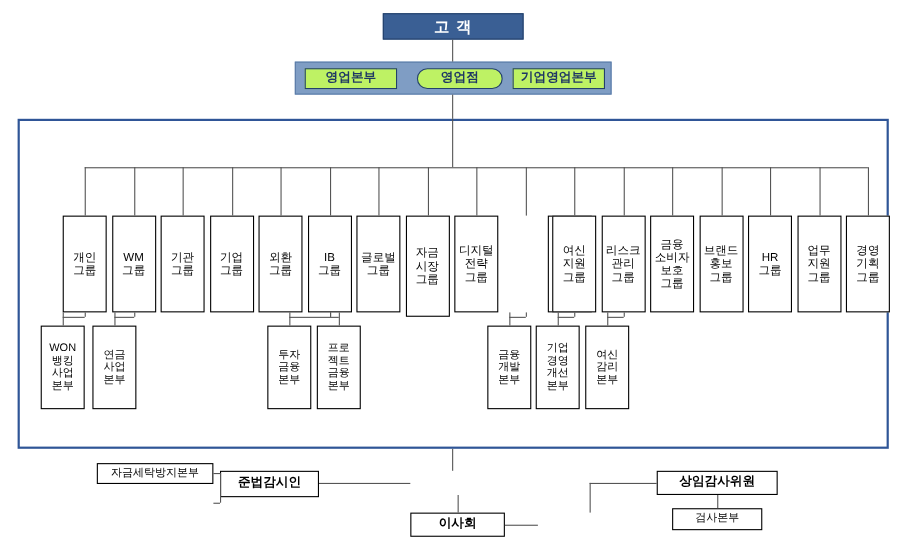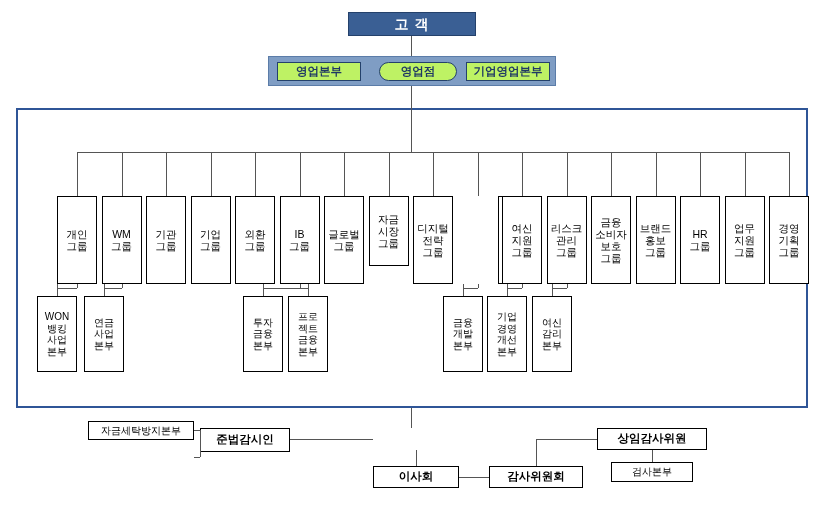--- a/index.html
+++ b/index.html
@@ -114,21 +114,21 @@
     <div class="line v" style="left: 255px; top: 152px; height: 44px;"></div>
     <div class="node group" style="left: 235px; top: 196px; width: 40px; height: 88px;">외환
 그룹</div>
     <div class="line v" style="left: 299.5px; top: 152px; height: 44px;"></div>
     <div class="node group" style="left: 279.5px; top: 196px; width: 40px; height: 88px;">IB
 그룹</div>
     <div class="line v" style="left: 344px; top: 152px; height: 44px;"></div>
     <div class="node group" style="left: 324px; top: 196px; width: 40px; height: 88px;">글로벌
 그룹</div>
     <div class="line v" style="left: 388.5px; top: 152px; height: 44px;"></div>
-    <div class="node group" style="left: 368.5px; top: 196px; width: 40px; height: 70px;">자금
+    <div class="node group" style="left: 368.5px; top: 196px; width: 40px; height: 92px;">자금
 시장
 그룹</div>
     <div class="line v" style="left: 433px; top: 152px; height: 44px;"></div>
     <div class="node group" style="left: 413px; top: 196px; width: 40px; height: 88px; text-align: center;">디지털
 전략
 그룹</div>
     <div class="line v" style="left: 477.5px; top: 152px; height: 44px;"></div>
     <div class="node group" style="left: 457.5px; top: 196px; width: 40px; height: 88px; margin-left: 40px;">IT
 그룹</div>
     <div class="line v" style="left: 522px; top: 152px; height: 44px;"></div>
@@ -206,20 +206,19 @@
 본부</div>
     <div class="line v" style="left: 411px; top: 408px; height: 20px;"></div>
     <div class="node bold" style="left: 373px; top: 466px; width: 86px; height: 22px;">이사회</div>
     <div class="line v" style="left: 416px; top: 450px; height: 16px;"></div>
     <div class="node bold" style="left: 200px; top: 428px; width: 90px; height: 24px;">준법감시인</div>
     <div class="line h" style="left: 290px; top: 439px; width: 83px;"></div>
     <div class="node small" style="left: 88px; top: 421px; width: 106px; height: 19px;">자금세탁방지본부</div>
     <div class="line h" style="left: 194px; top: 430px; width: 6px;"></div>
     <div class="line h" style="left: 194px; top: 457px; width: 6px;"></div>
     <div class="line v" style="left: 200px; top: 430px; height: 27px;"></div>
-    <div class="node bold" style="left: 489px; top: 466px; width: 94px; height: 22px;">감사위원회</div>
     <div class="line h" style="left: 459px; top: 477px; width: 30px;"></div>
     <div class="node bold" style="left: 597px; top: 428px; width: 110px; height: 22px;">상임감사위원</div>
     <div class="node small" style="left: 611px; top: 462px; width: 82px; height: 20px;">검사본부</div>
     <div class="line v" style="left: 652px; top: 450px; height: 12px;"></div>
     <div class="line h" style="left: 536px; top: 439px; width: 61px;"></div>
     <div class="line v" style="left: 536px; top: 439px; height: 27px;"></div>
   </div>
 
 </body></html>

